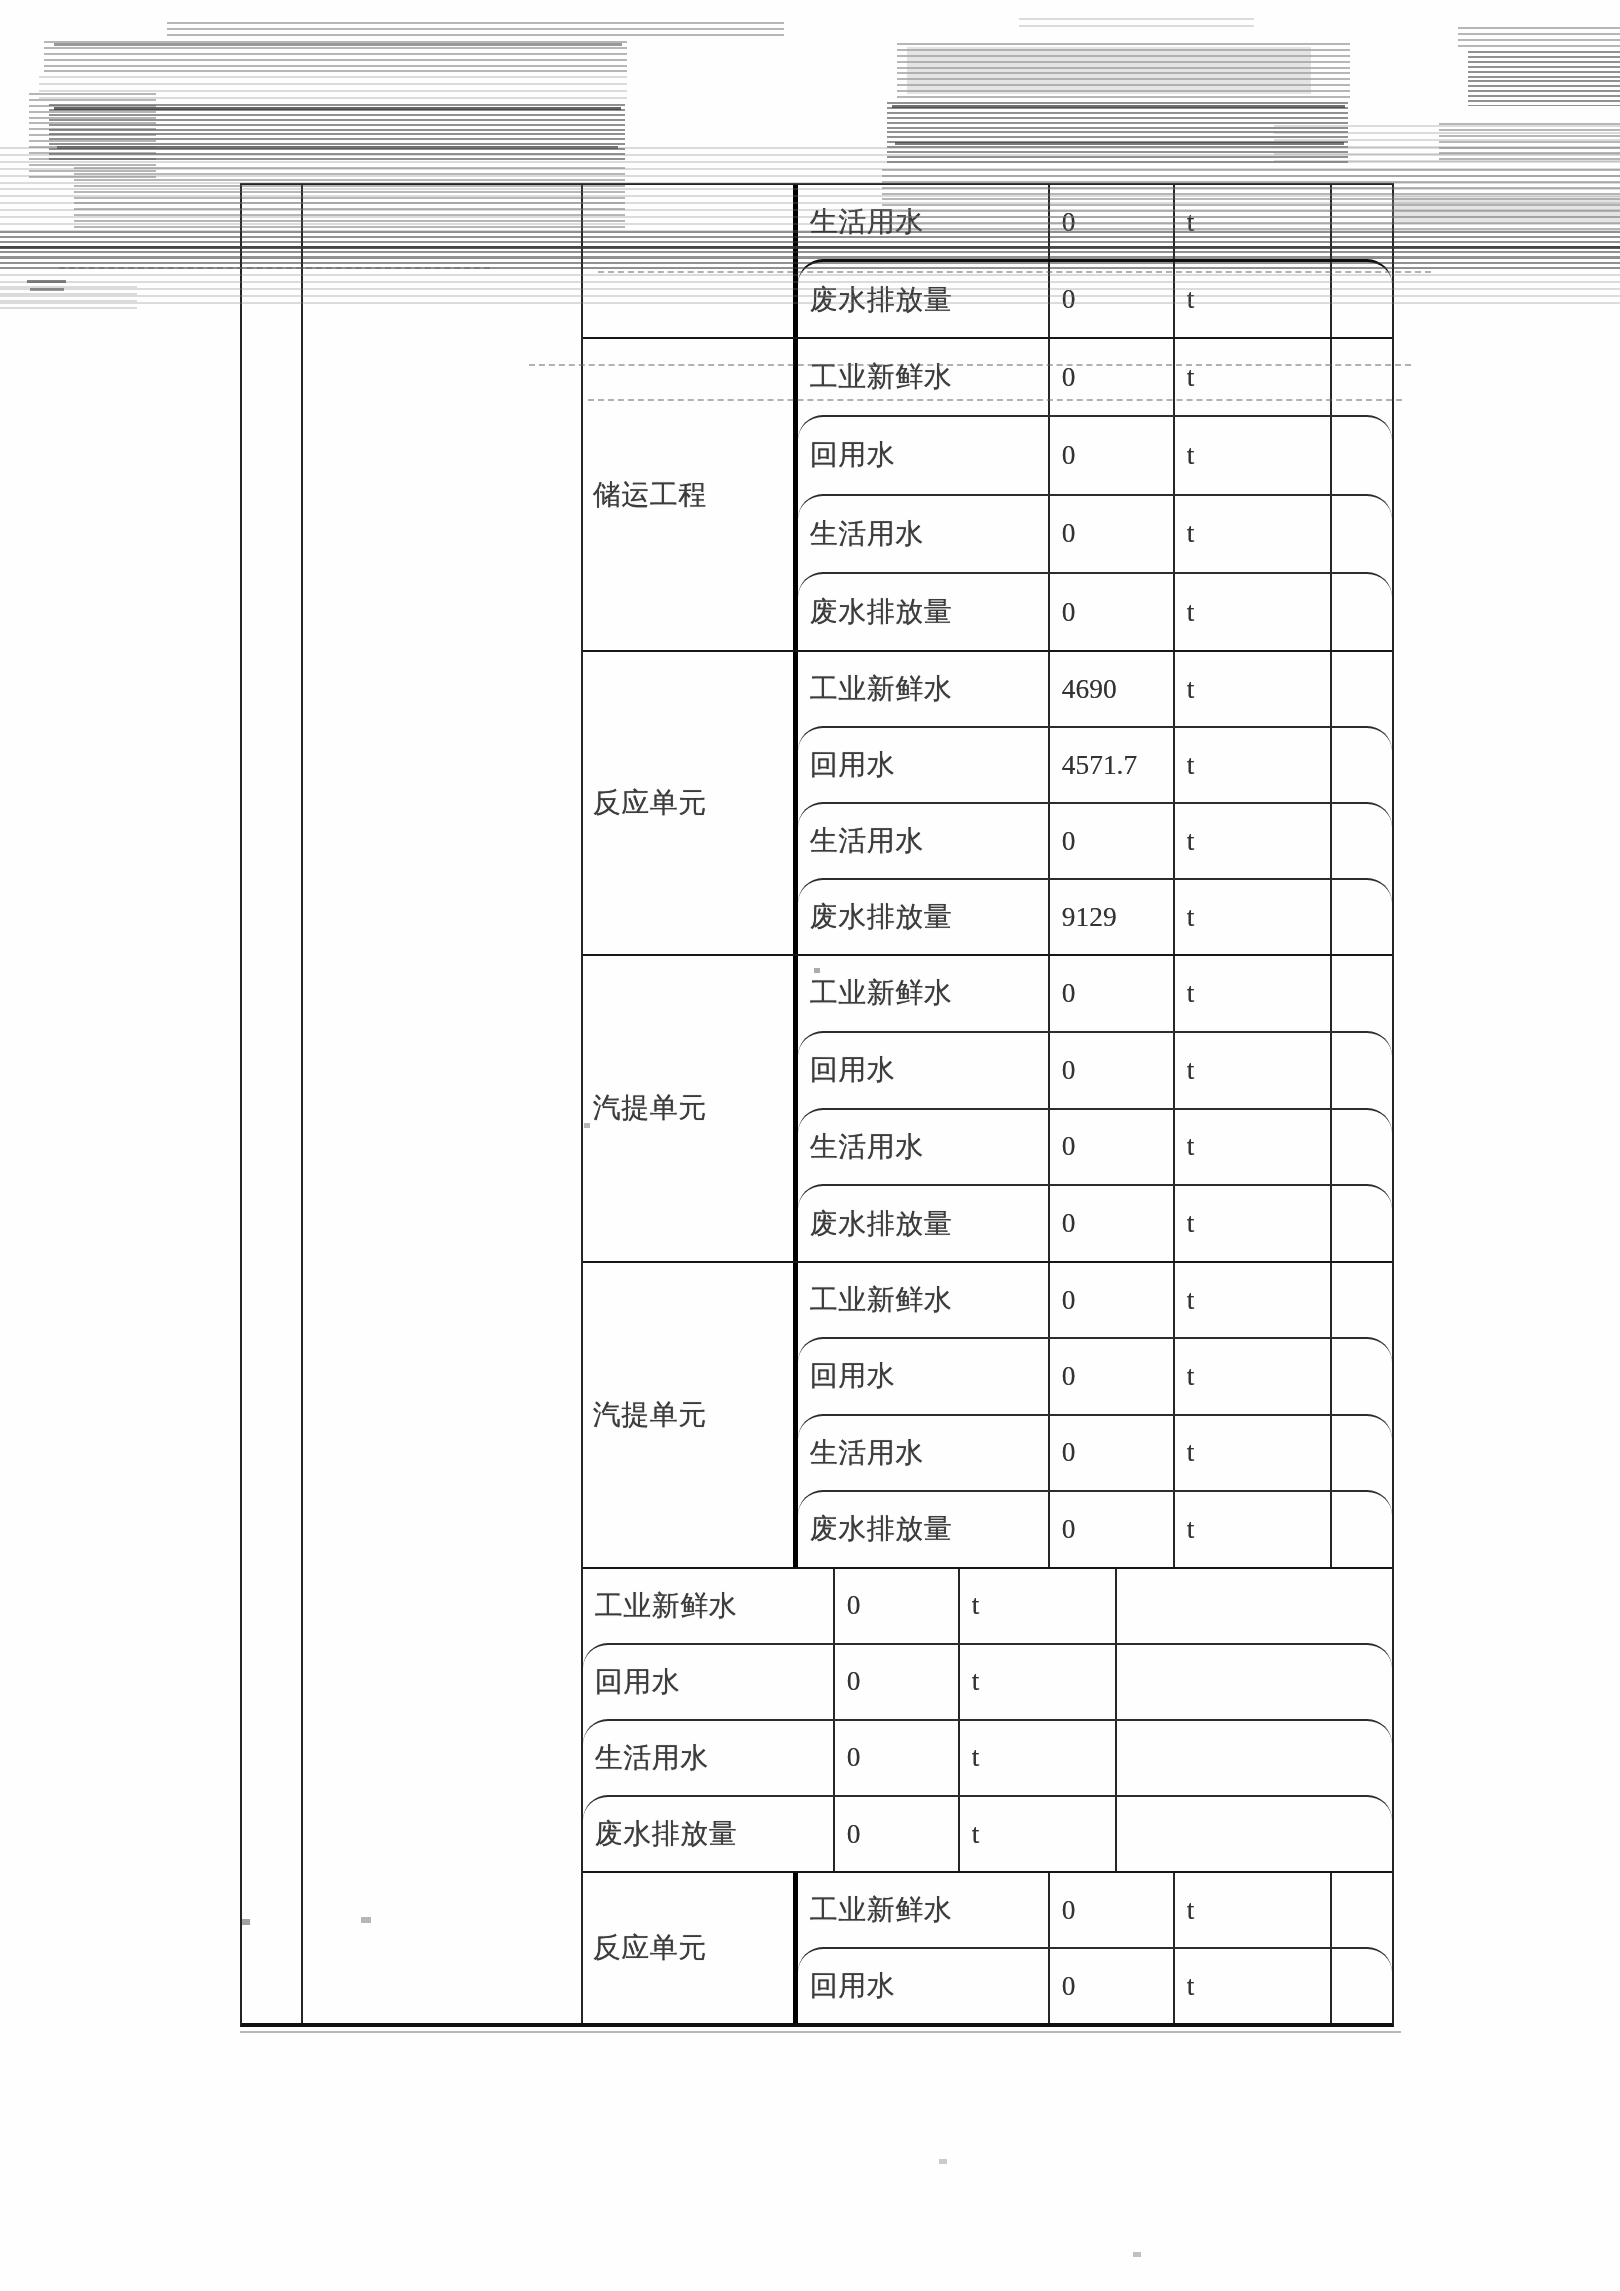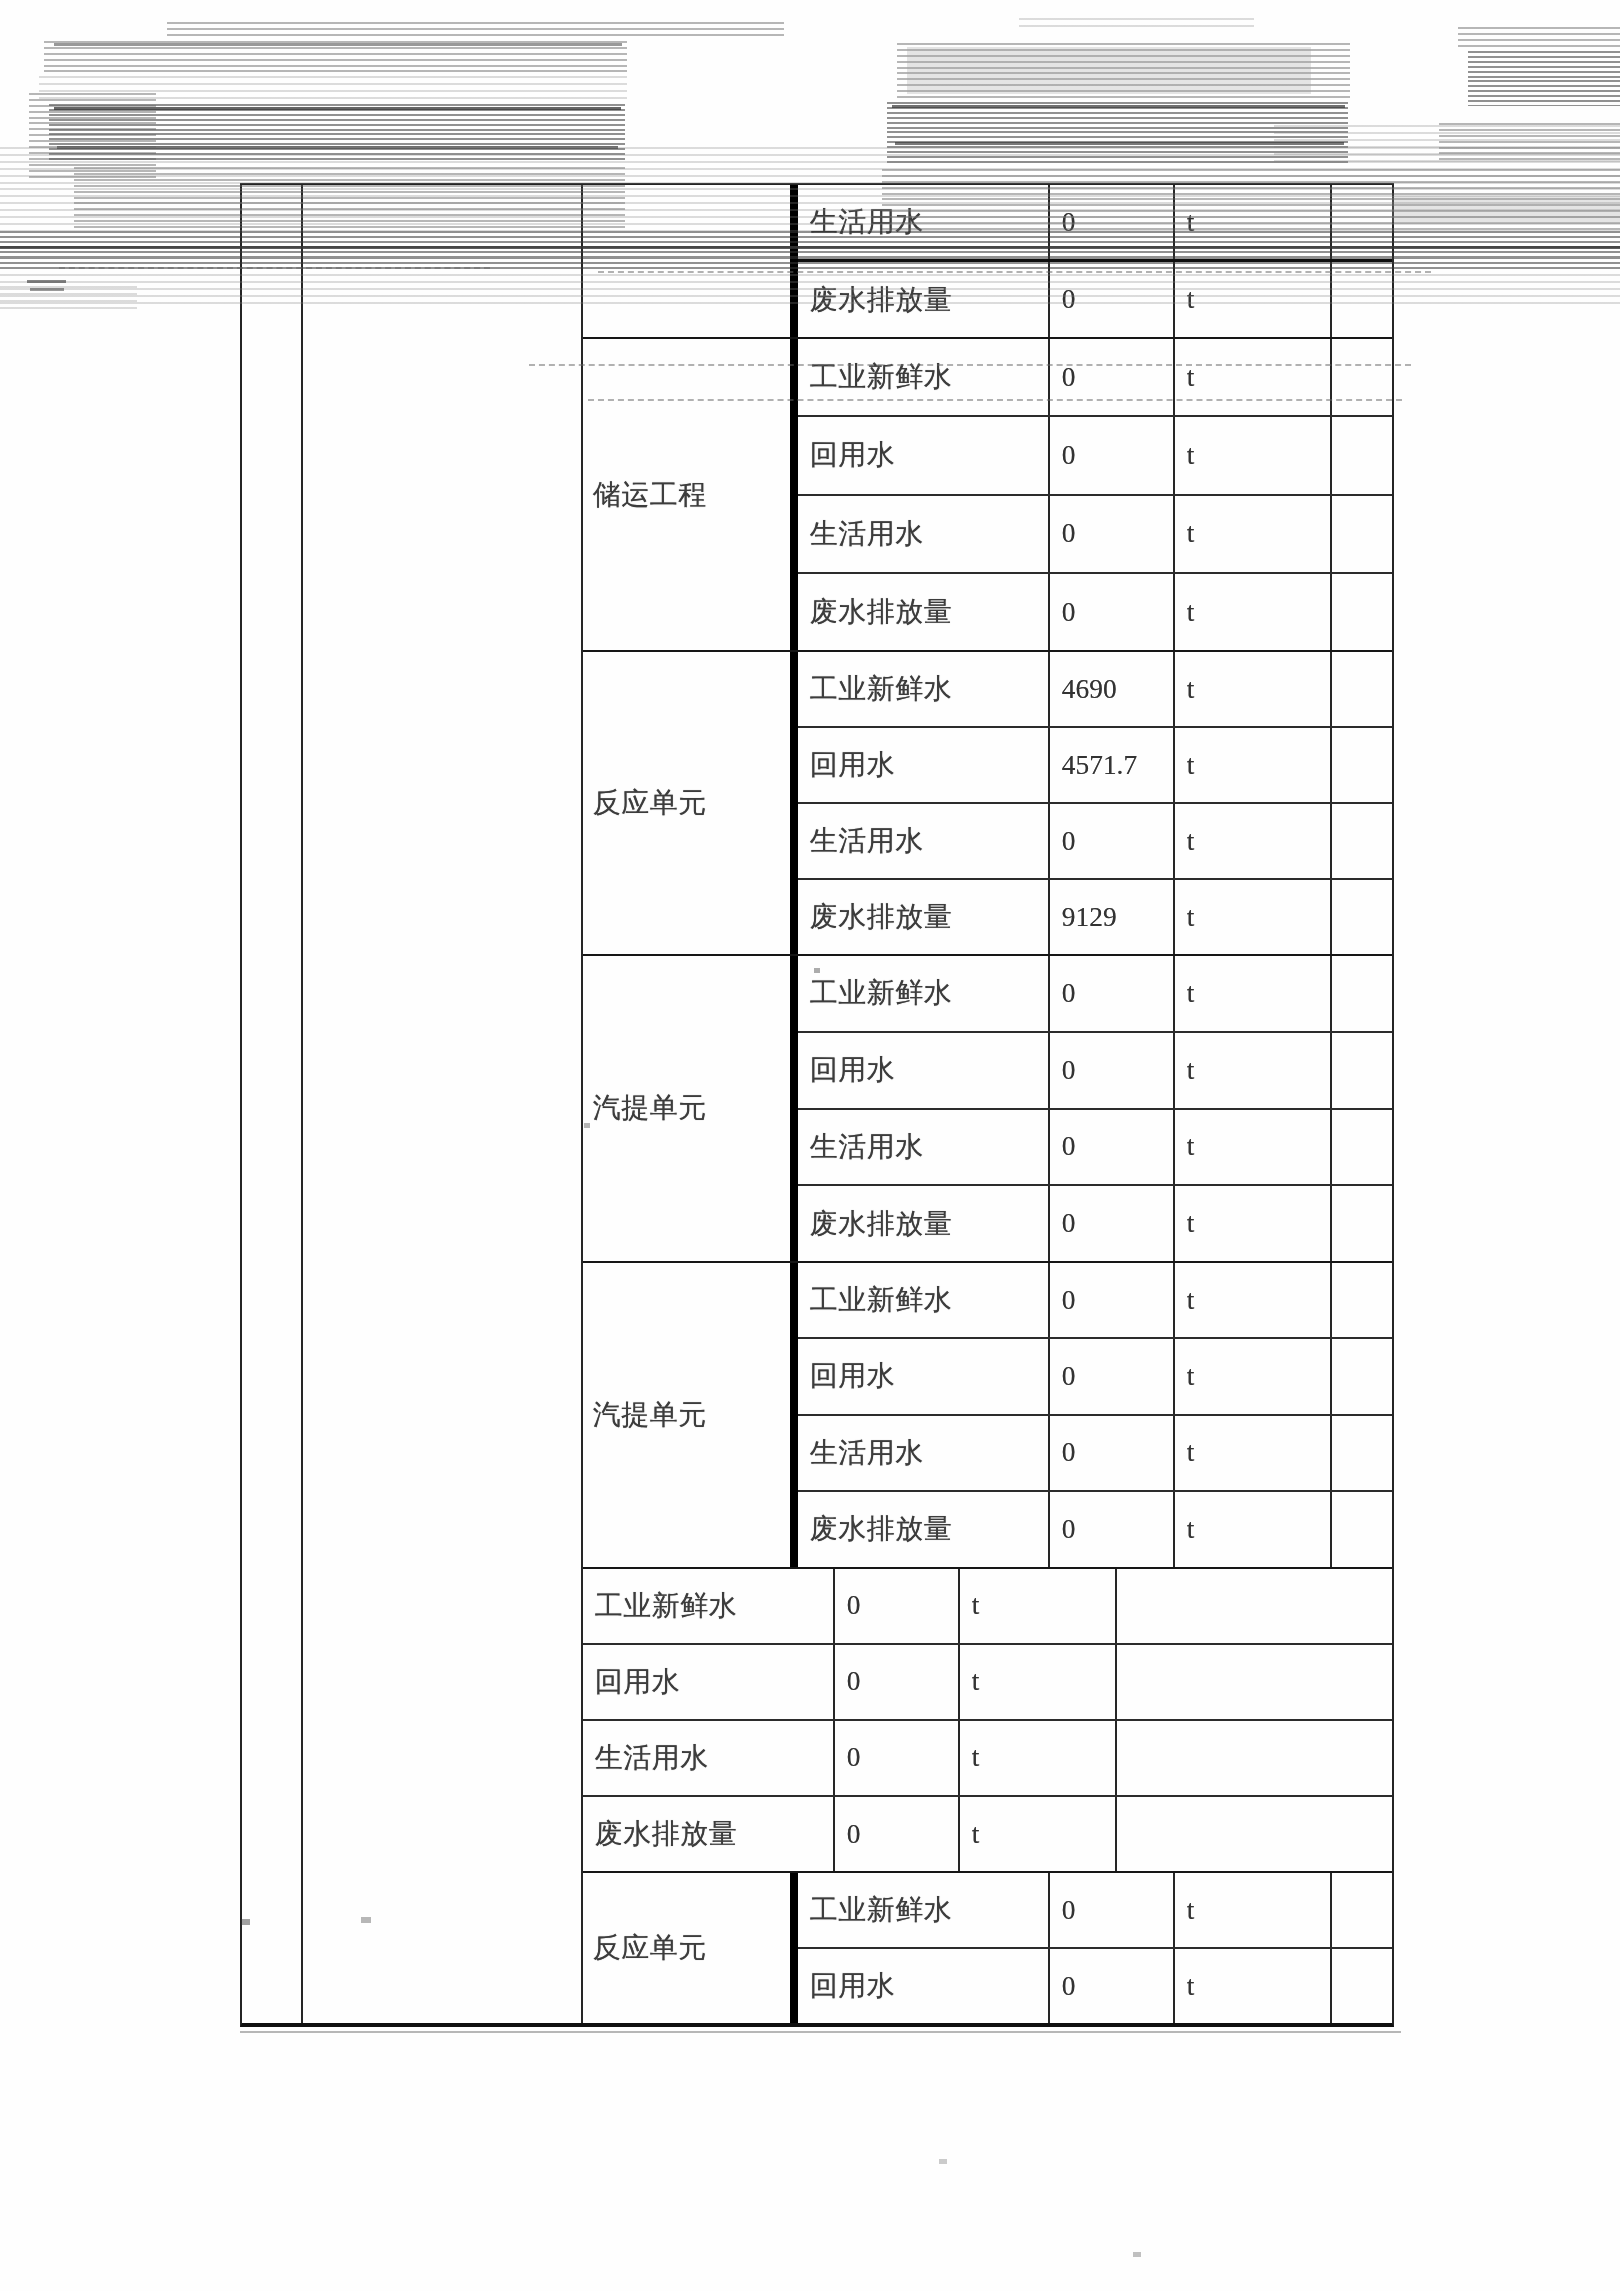--- a/index.html
+++ b/index.html
@@ -29,26 +29,26 @@
     height:100%;
   }
   .spacer-1 { width:61px; }
   .spacer-2 { width:280px; }
   .groups-col { flex:1; display:flex; flex-direction:column; }
   .ugroup { display:flex; box-sizing:border-box; }
   .ugroup + .ugroup { border-top:2.9px solid #161616; }
   .glabel {
     box-sizing:border-box;
     width:215px;
-    border-right:8px solid #000000;
+    border-right:5px solid #000000;
     display:flex; align-items:center;
     padding-left:9.8px;
   }
   .grows { flex:1; display:flex; flex-direction:column; }
-  .trow { flex:1; display:flex; box-sizing:border-box; }
+  .trow { flex:1; display:flex; box-sizing:border-box;border-radius:25px; }
   .trow + .trow { border-top:2px solid #2c2c2c; }
   .trow.thick-sep { border-top:3.9px solid #0e0e0e; }
   .cell { box-sizing:border-box; display:flex; align-items:center; }
   .cell-item  { width:252px; border-right:2px solid #262626; padding-left:11.8px; }
   .cell-value { width:125px; border-right:2px solid #262626; padding-left:11.8px; }
   .cell-unit  { width:157px; border-right:2px solid #262626; padding-left:11.8px; }
   .cell-last  { flex:1; }
 
   .cjk {
     font-size:28px;

